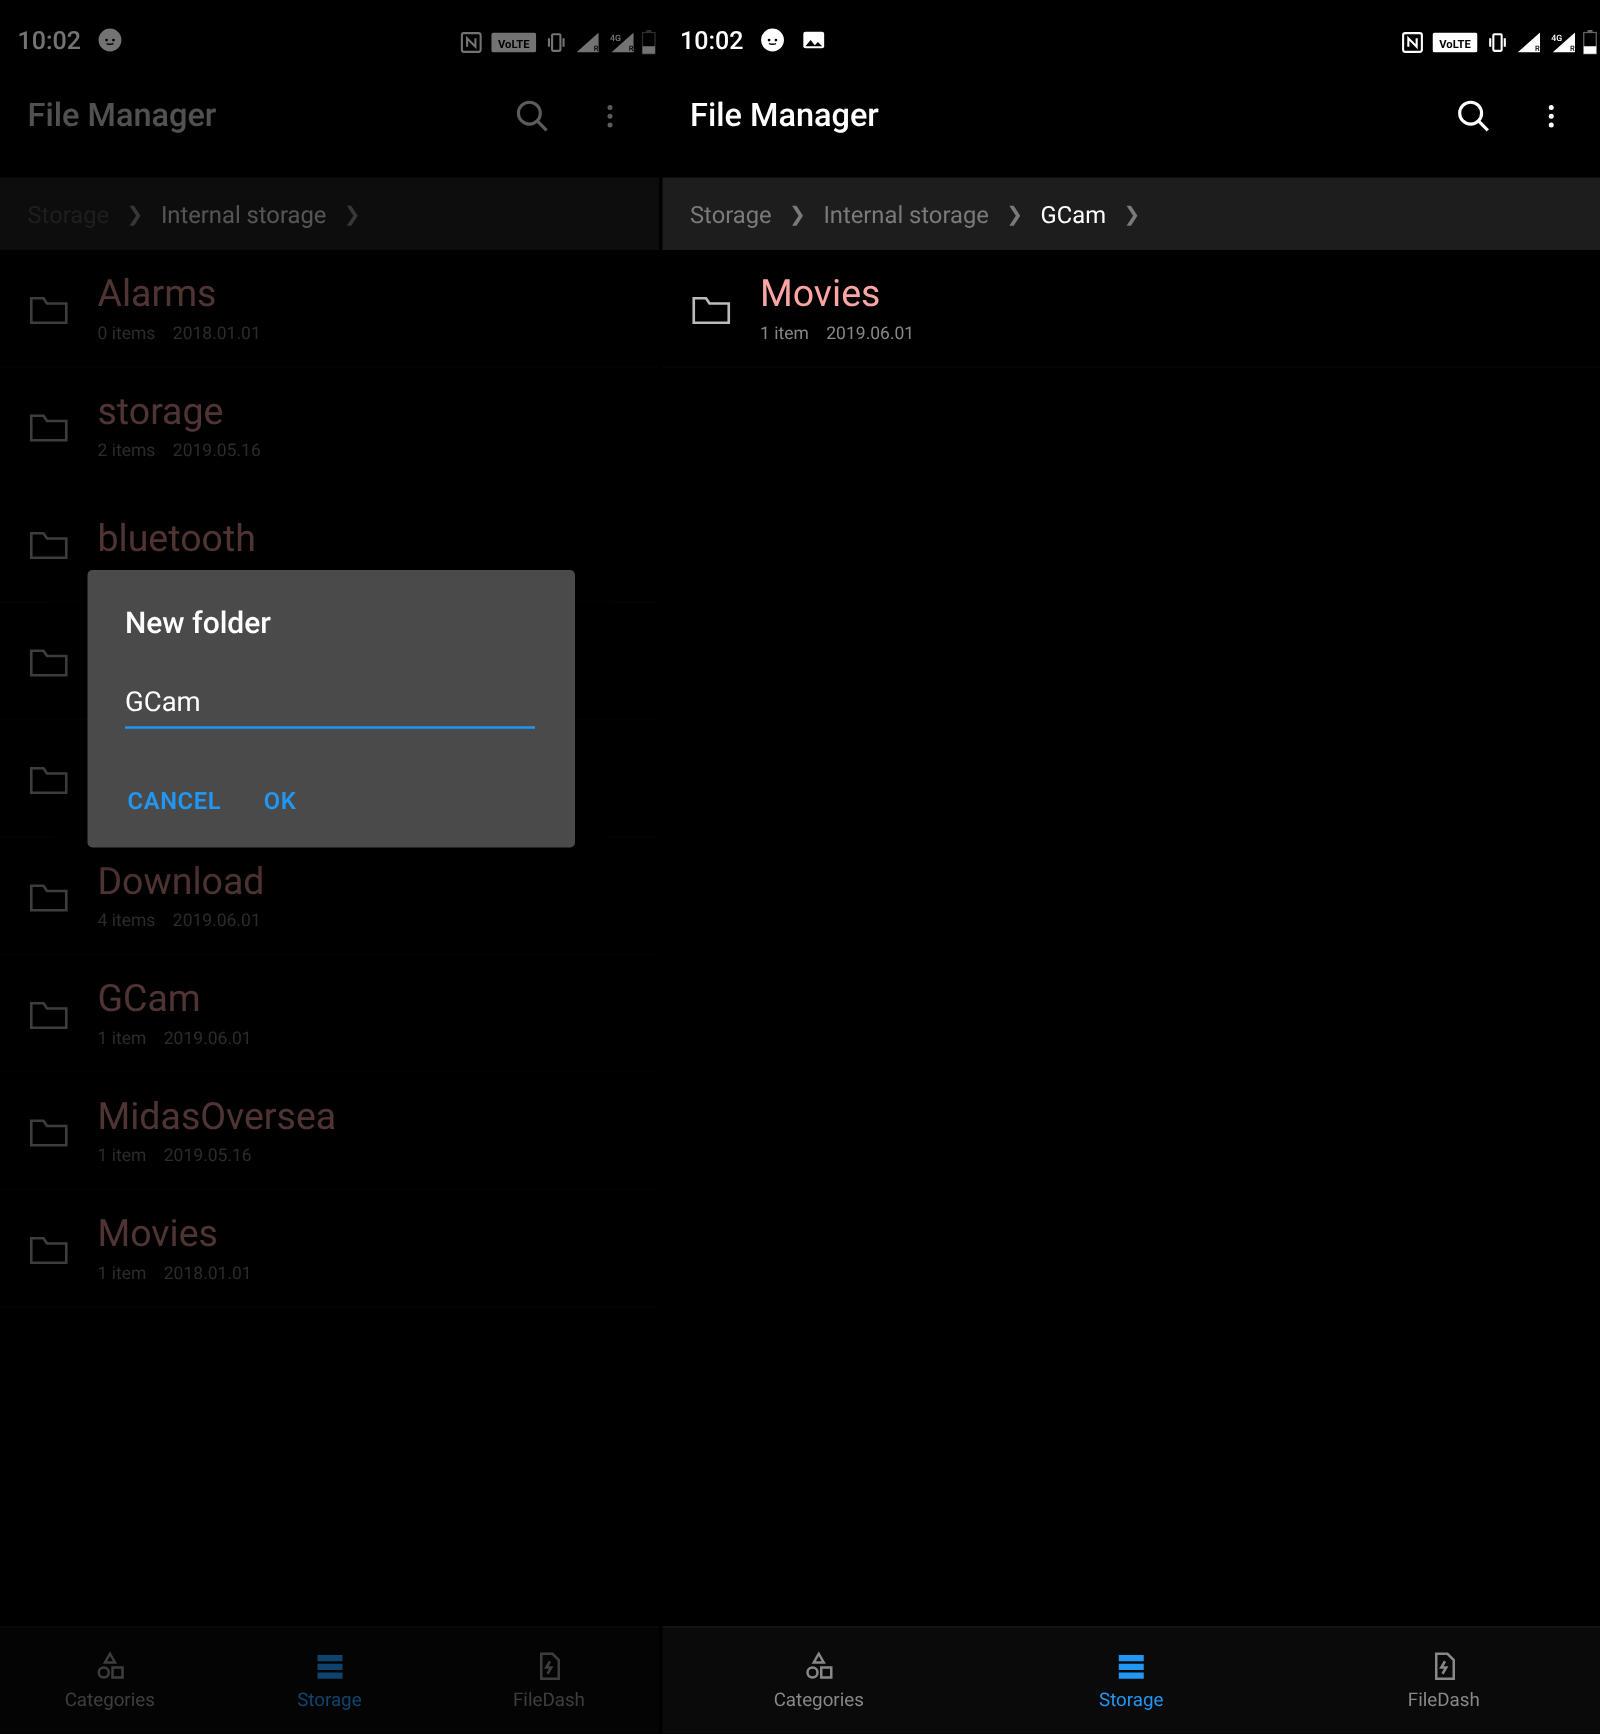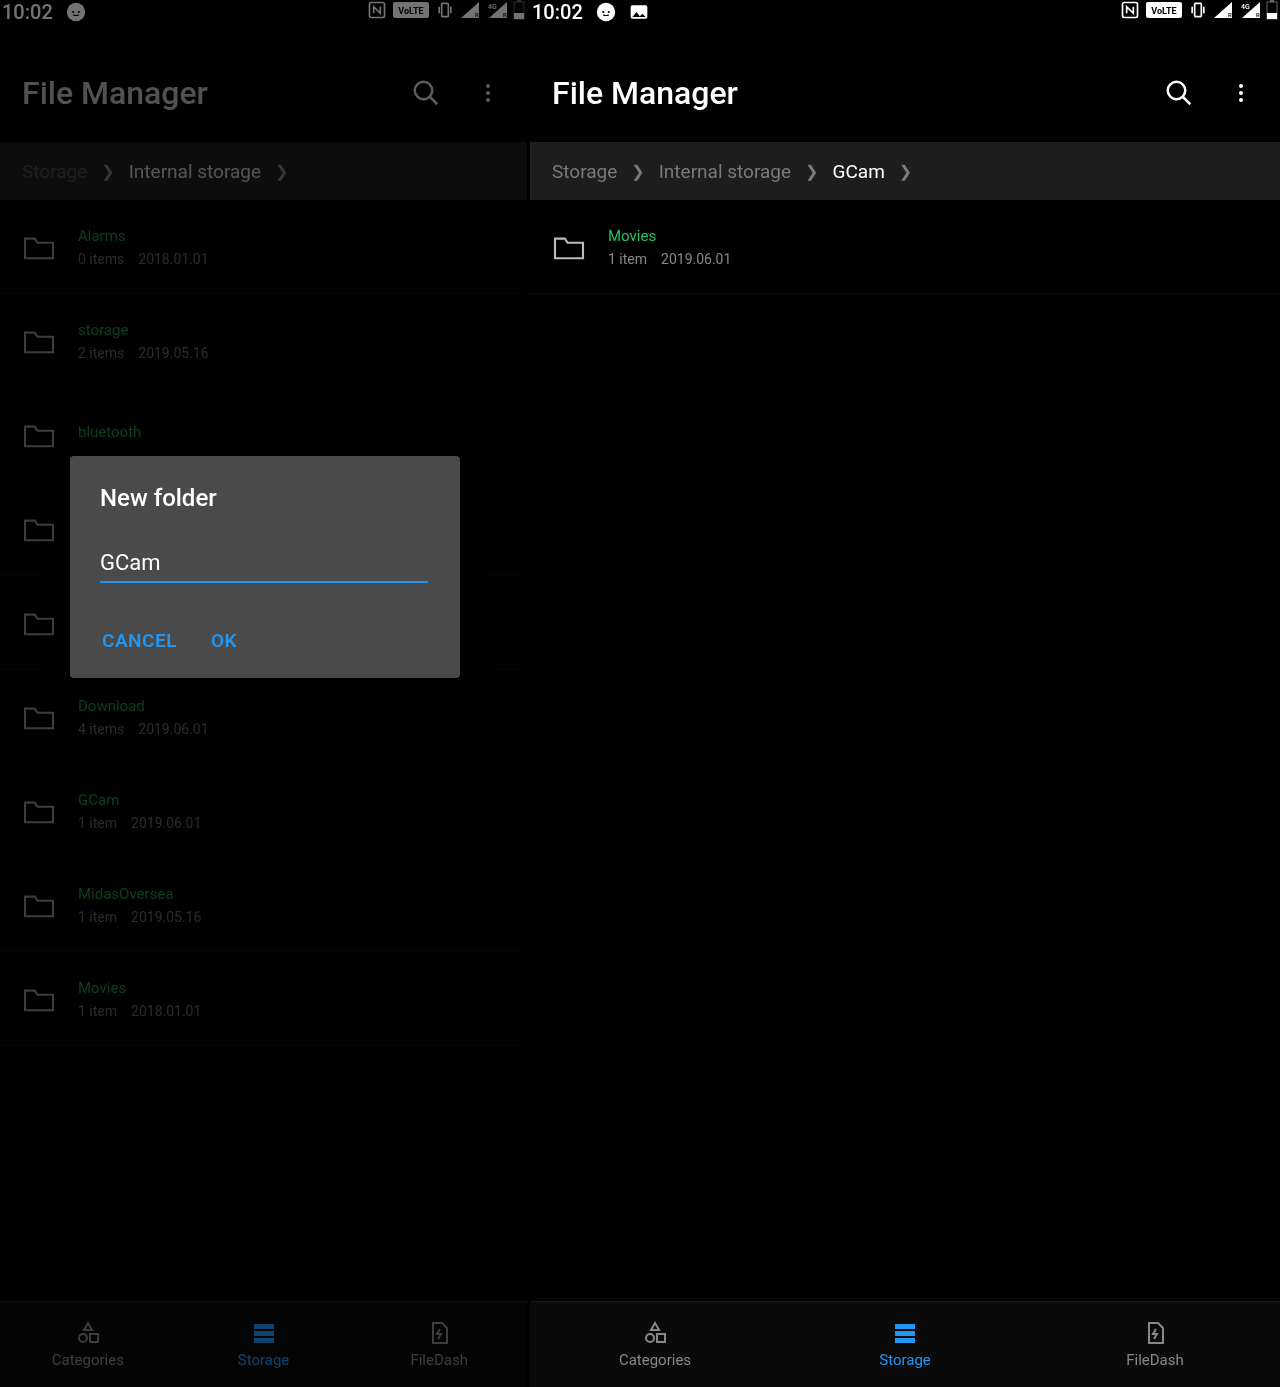--- a/index.html
+++ b/index.html
@@ -1,40 +1,40 @@
 <!DOCTYPE html>
 <html><head>
 <meta charset="utf-8">
 <style>
   * { margin:0; padding:0; box-sizing:border-box; font-family: Roboto, Arial, sans-serif; }
   body { background:#000; width:1280px; height:1387px; display:flex; position:relative; overflow:hidden;}
   .phone { width:528px; height:100%; background:#000; position:relative; display:flex; flex-direction:column;}
   .phone.left { border-right:1px solid #000; }
   .phone.right { width:530px; }
   
-  .status-bar { height:44px; display:flex; align-items:flex-start; justify-content:space-between; padding:0 2px; color:#fff; font-size:20px; font-weight:500;}
+  .status-bar { height:44px; display:flex; align-items:flex-end; justify-content:space-between; padding:0 2px; color:#fff; font-size:20px; font-weight:500;margin-left:12px;}
   .status-left { display:flex; align-items:center; gap:12px;}
   .status-right { display:flex; align-items:center; gap:6px;}
   .sb-icon { display:inline-flex; align-items:center; justify-content:center; }
   
   .app-bar { height:98px; display:flex; align-items:center; justify-content:space-between; padding:0 22px;}
-  .app-title { color:#fff; font-size:32px; font-weight:500;}
+  .app-title { color:#fff; font-size:26px; font-weight:500;}
   .app-actions { display:flex; align-items:center; gap:28px;}
   .icon-btn { width:34px; height:34px; display:flex; align-items:center; justify-content:center; cursor:pointer;}
   
   .breadcrumb { height:58px; background:#1d1d1d; display:flex; align-items:center; padding:0 22px; gap:14px; font-size:19px;}
   .crumb { color:#fff;}
   .crumb.dim { color:#7a7a7a;}
   .chev { color:#7a7a7a; font-size:16px;}
   
   .file-list { flex:1; overflow:hidden;}
   .file-row { height:94px; display:flex; align-items:center; padding:0 22px; gap:22px; border-bottom:1px solid #0a0a0a;}
   .folder-icon { width:34px; height:28px; flex-shrink:0;}
   .file-info { display:flex; flex-direction:column; gap:6px;}
-  .file-name { color:#22c55e; font-size:15px;}
+  .file-name { color:#fca5a5; font-size:30px;}
   .file-meta { color:#888; font-size:14px; display:flex; gap:14px;}
   
   .bottom-nav { height:86px; background:#0a0a0a; display:flex; border-top:1px solid #1a1a1a;}
   .nav-item { flex:1; display:flex; flex-direction:column; align-items:center; justify-content:center; gap:6px; color:#888; font-size:15px; cursor:pointer;}
   .nav-item.active { color:#2196f3;}
   .nav-icon { width:28px; height:24px;}
   
   .scrim { position:absolute; inset:0; background:rgba(0,0,0,0.55); z-index:5;}
   .dialog { position:absolute; left:70px; top:456px; width:390px; background:#4a4a4a; border-radius:4px; padding:28px 30px 20px 30px; z-index:10; box-shadow:0 8px 24px rgba(0,0,0,0.5);}
   .dialog-title { color:#fff; font-size:24px; font-weight:500; margin-bottom:34px;}

